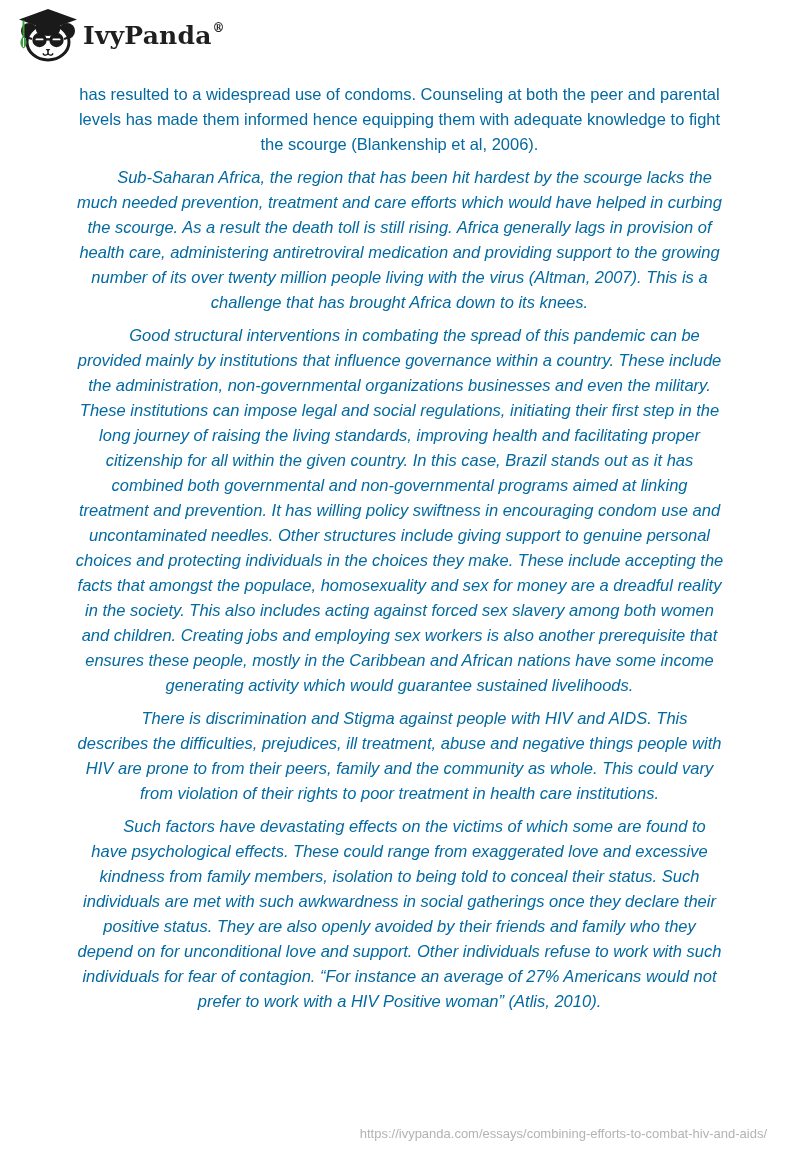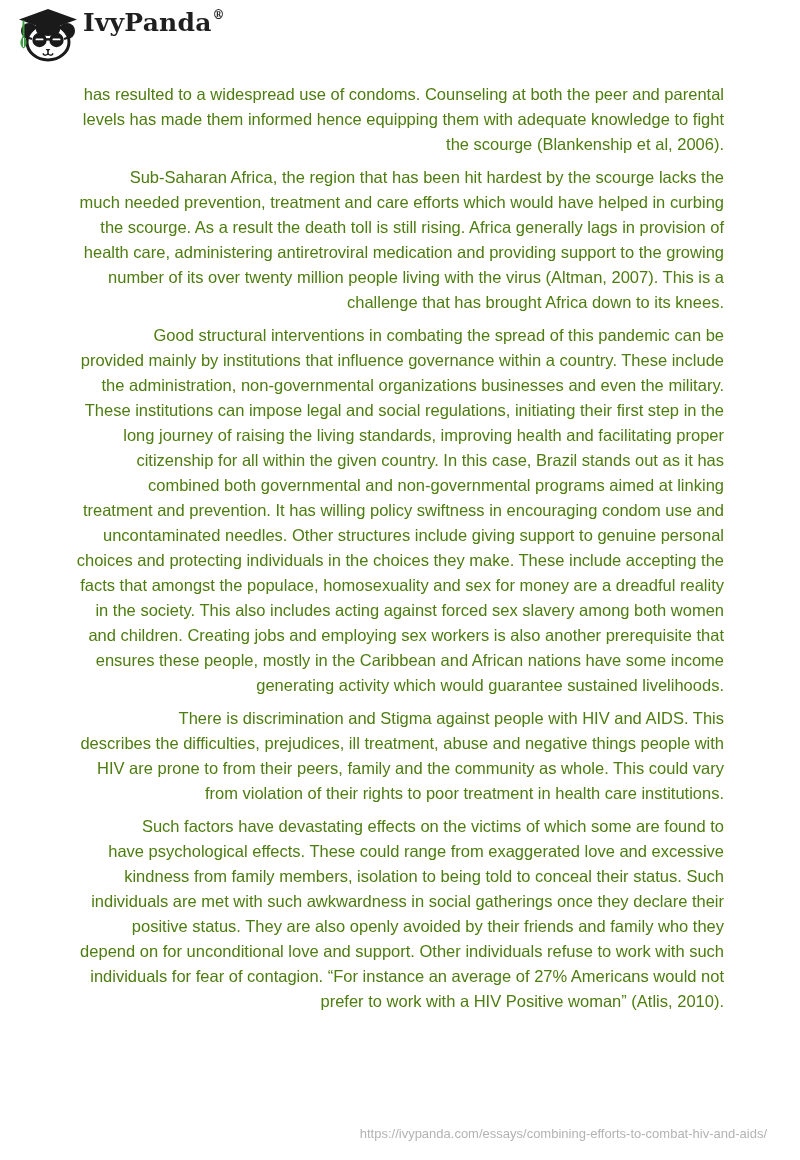--- a/index.html
+++ b/index.html
@@ -12,20 +12,21 @@
     overflow: hidden;
     font-family: "Liberation Sans", sans-serif;
   }
 
   
   .header {
     position: absolute;
     top: 8px;
     left: 14px;
     display: flex;
+    align-items: center;
     height: 54px;
   }
   .logo-icon {
     display: inline-block;
     width: 64px;
     height: 54px;
     line-height: 0;
   }
   .brand-text {
     margin-left: 5px;
@@ -49,27 +50,27 @@
     color: #8c8c8c;
     white-space: nowrap;
   }
 
   
   .content {
     position: absolute;
     top: 82px;
     left: 75px;
     width: 649px;
-    color: #4d7c0f;
+    color: #0369a1;
     font-size: 16.5px;
     line-height: 25px;
-    text-align: right;
+    text-align: center;
   }
   .content p.para { margin: 0 0 8px 0; }
-  .content p.para.indented { text-indent: 30px; }
+  .content p.para.indented { text-indent: 30px; font-style: italic; }
 
   
   .footer {
     position: absolute;
     top: 1126px;
     right: 33px;
     font-size: 13px;
     color: #b3b3b3;
     white-space: nowrap;
     margin-left: 28px;

